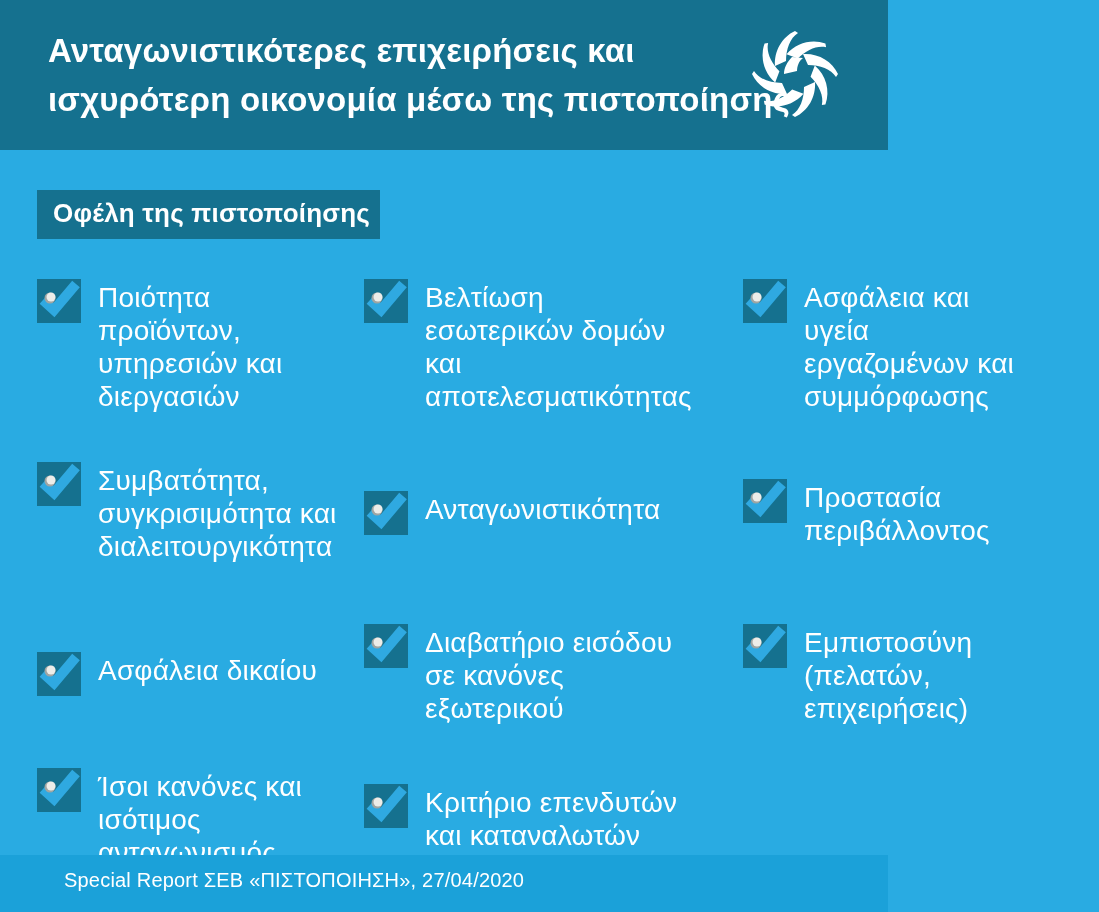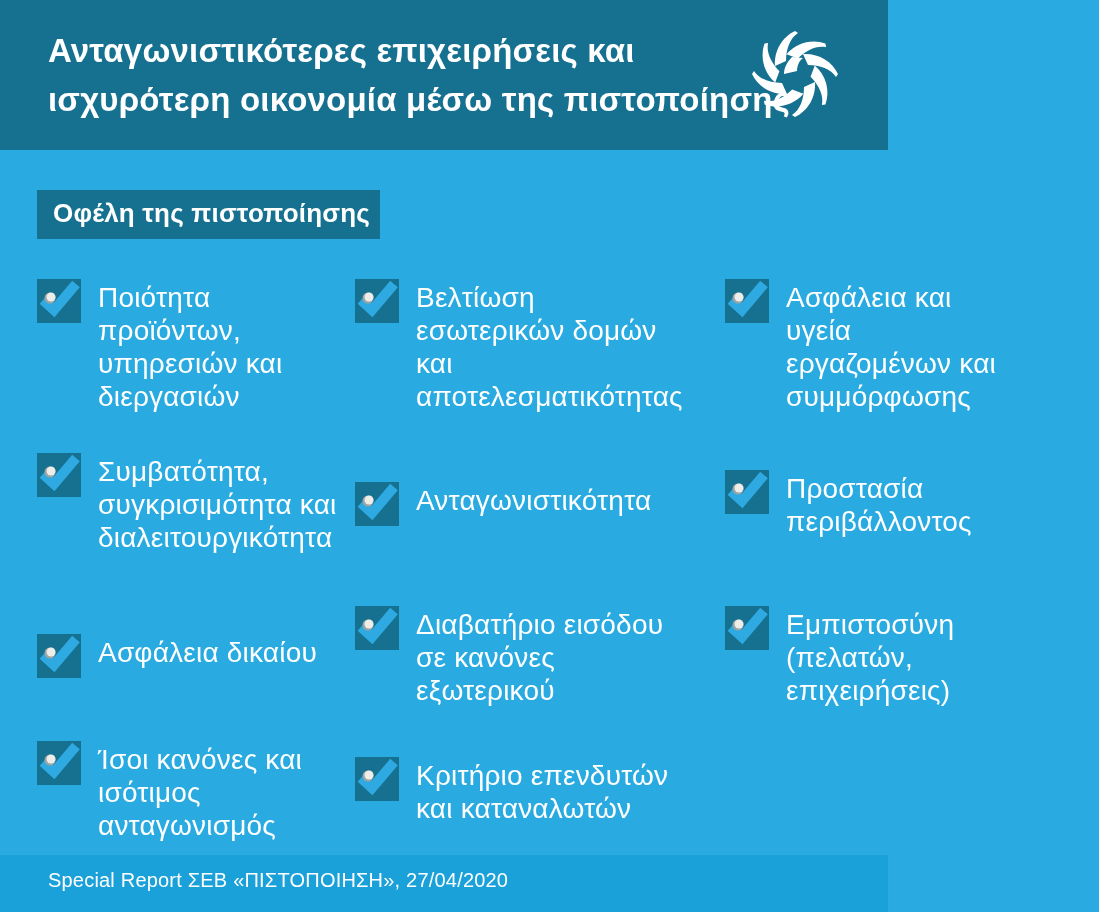--- a/index.html
+++ b/index.html
@@ -30,32 +30,33 @@
     background:var(--badge-bg);color:var(--text);
     font-size:26px;font-weight:700;padding:8px 10px 10px 16px;letter-spacing:.2px;
   }
 
   .grid{
     margin-left:37px;margin-top:32px;
     display:grid;
     grid-template-columns:318px 370px 334px;
     grid-template-rows:150px 165px 140px 130px;
     align-items:center;
+    gap:9px;
   }
   .item{display:flex;align-items:flex-start;gap:17px;padding-right:18px;}
   .check{flex:0 0 44px;width:44px;height:44px;}
   .item-label{
     color:var(--text);font-size:28px;line-height:33px;font-weight:400;
     white-space:pre-line;margin-top:2px;letter-spacing:.2px;
   }
 
   .footer{
     position:absolute;left:0;bottom:0;width:100%;height:57px;
     background:var(--footer-band);
-    display:flex;align-items:center;
+    display:flex;align-items:center;padding-left:16px;
   }
   .source{color:var(--text);font-size:20px;margin-left:48px;margin-bottom:6px;letter-spacing:.2px;}
 </style>
 </head>
 <body>
 
 <div class="page">
 
   <header class="header">
     <h1 class="title">Ανταγωνιστικότερες επιχειρήσεις και

